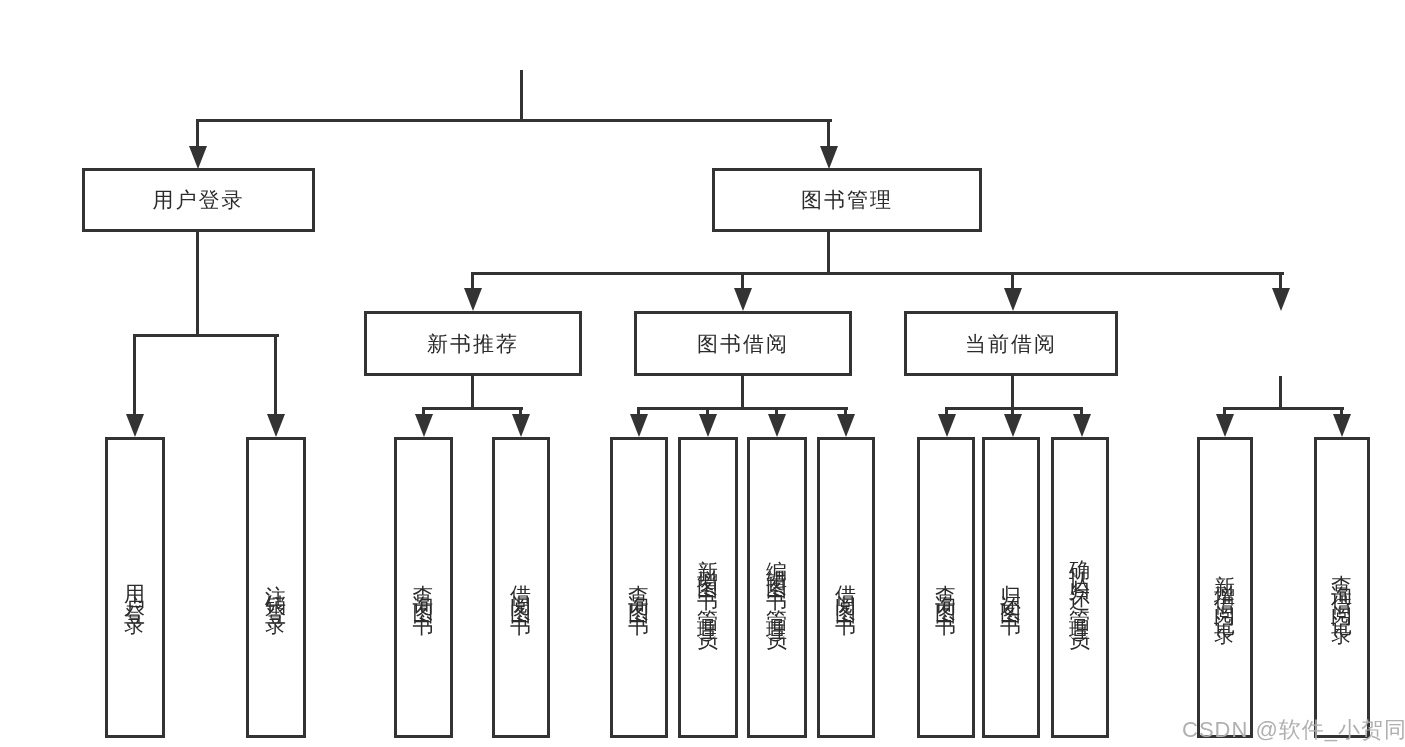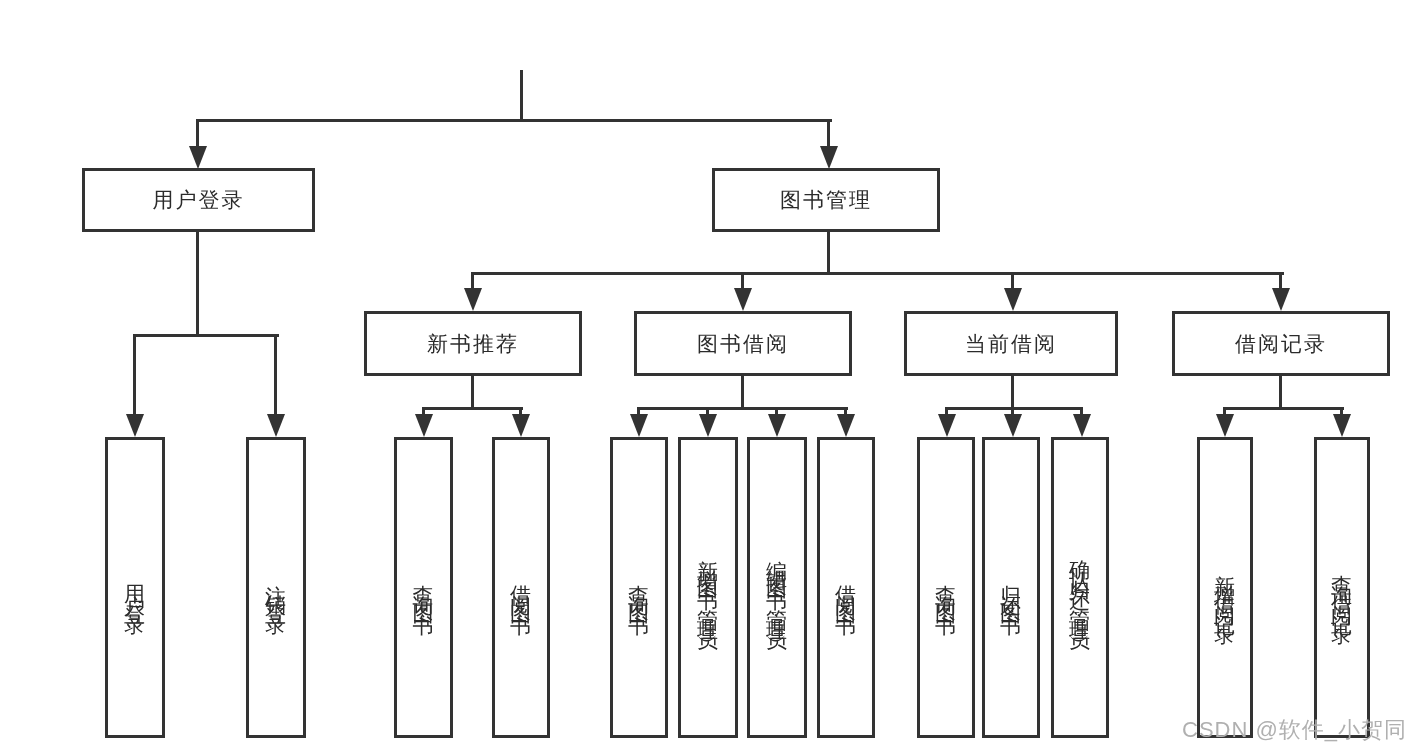--- a/index.html
+++ b/index.html
@@ -39,21 +39,21 @@
   <div class="vline" style="left:520px;top:70px;height:51px;"></div>
   <div class="hline" style="left:196px;top:119px;width:636px;"></div>
   <div class="vline" style="left:196px;top:119px;height:28px;"></div>
   <div class="arrowhead" style="left:189px;top:146px;"></div>
   <div class="vline" style="left:827px;top:119px;height:28px;"></div>
   <div class="arrowhead" style="left:820px;top:146px;"></div>
 
   <div class="box hbox" style="left:82px;top:168px;width:233px;height:64px;">
     <span>用户登录</span>
   </div>
-  <div class="box hbox" style="left:712px;top:168px;width:228px;height:64px;">
+  <div class="box hbox" style="left:712px;top:168px;width:270px;height:64px;">
     <span>图书管理</span>
   </div>
 
   <div class="vline" style="left:196px;top:232px;height:105px;"></div>
   <div class="hline" style="left:133px;top:334px;width:146px;"></div>
   <div class="vline" style="left:133px;top:334px;height:82px;"></div>
   <div class="arrowhead" style="left:126px;top:414px;"></div>
   <div class="vline" style="left:274px;top:334px;height:82px;"></div>
   <div class="arrowhead" style="left:267px;top:414px;"></div>
 
@@ -69,23 +69,20 @@
   <div class="arrowhead" style="left:1272px;top:288px;"></div>
 
   <div class="box hbox" style="left:364px;top:311px;width:218px;height:65px;">
     <span>新书推荐</span>
   </div>
   <div class="box hbox" style="left:634px;top:311px;width:218px;height:65px;">
     <span>图书借阅</span>
   </div>
   <div class="box hbox" style="left:904px;top:311px;width:214px;height:65px;">
     <span>当前借阅</span>
-  </div>
-  <div class="box hbox" style="left:1172px;top:311px;width:218px;height:65px;">
-    <span>借阅记录</span>
   </div>
 
   <div class="vline" style="left:471px;top:376px;height:34px;"></div>
   <div class="hline" style="left:422px;top:407px;width:101px;"></div>
   <div class="vline" style="left:422px;top:407px;height:10px;"></div>
   <div class="arrowhead" style="left:415px;top:414px;"></div>
   <div class="vline" style="left:519px;top:407px;height:10px;"></div>
   <div class="arrowhead" style="left:512px;top:414px;"></div>
 
   <div class="vline" style="left:741px;top:376px;height:34px;"></div>

